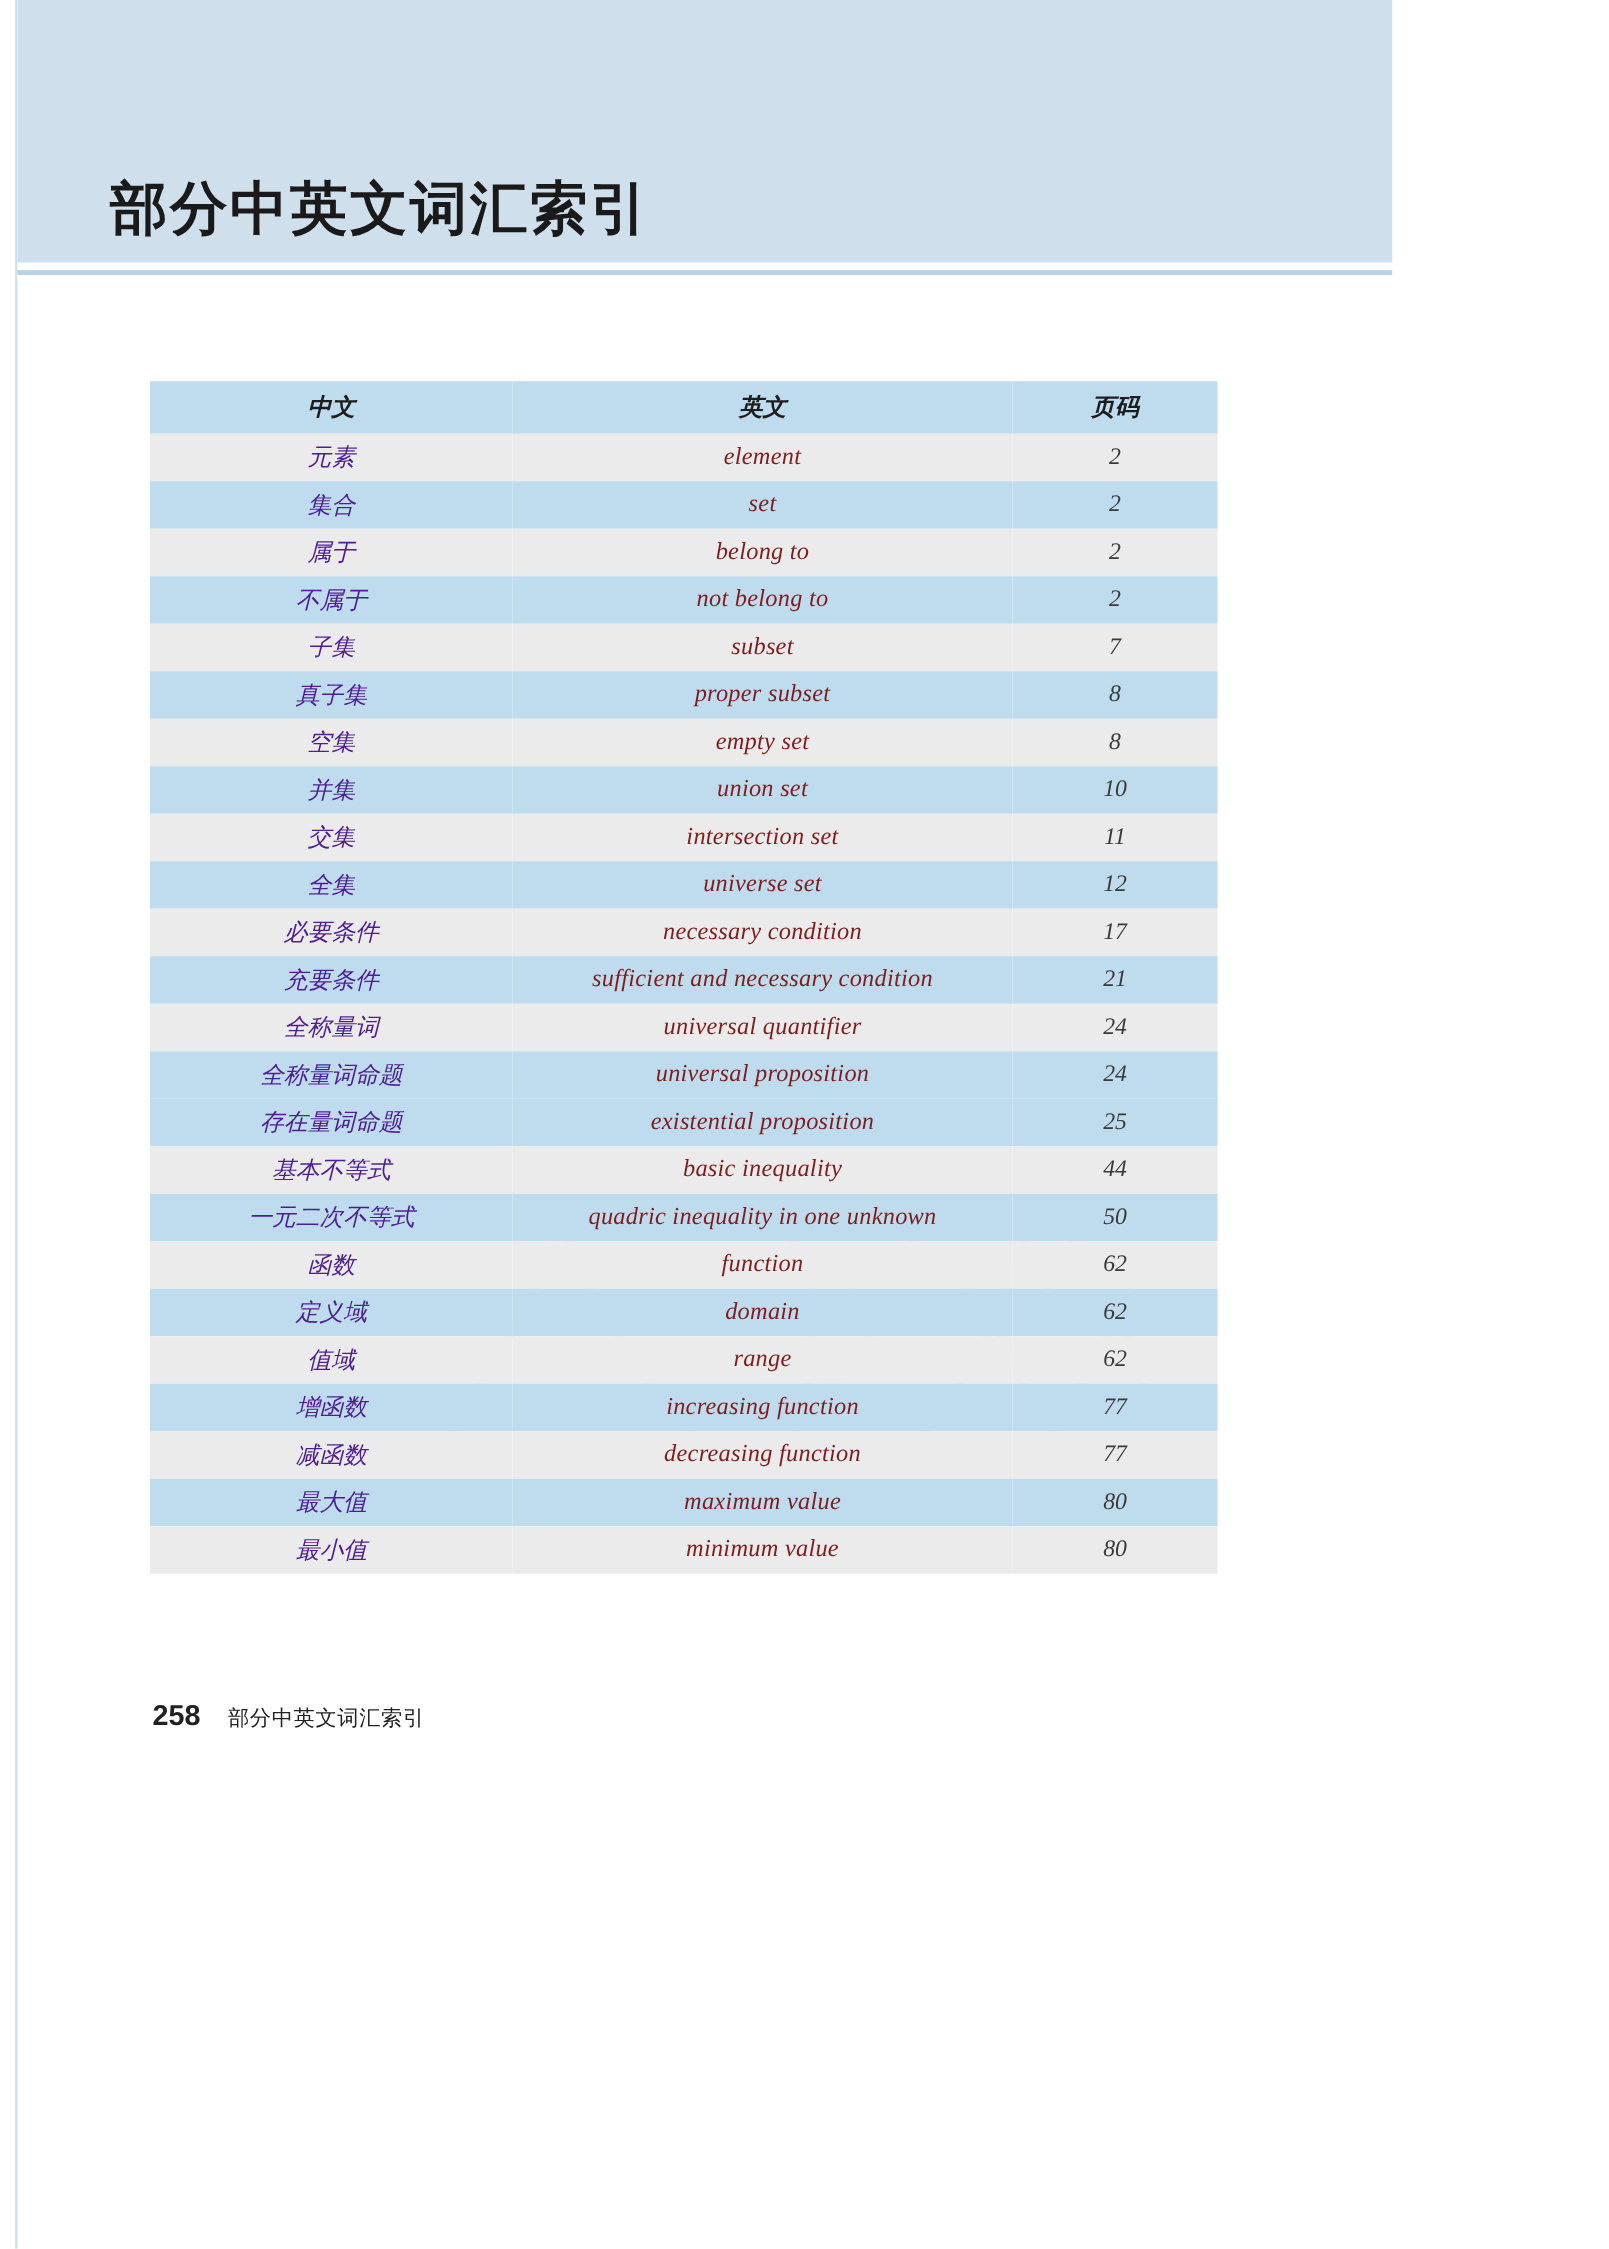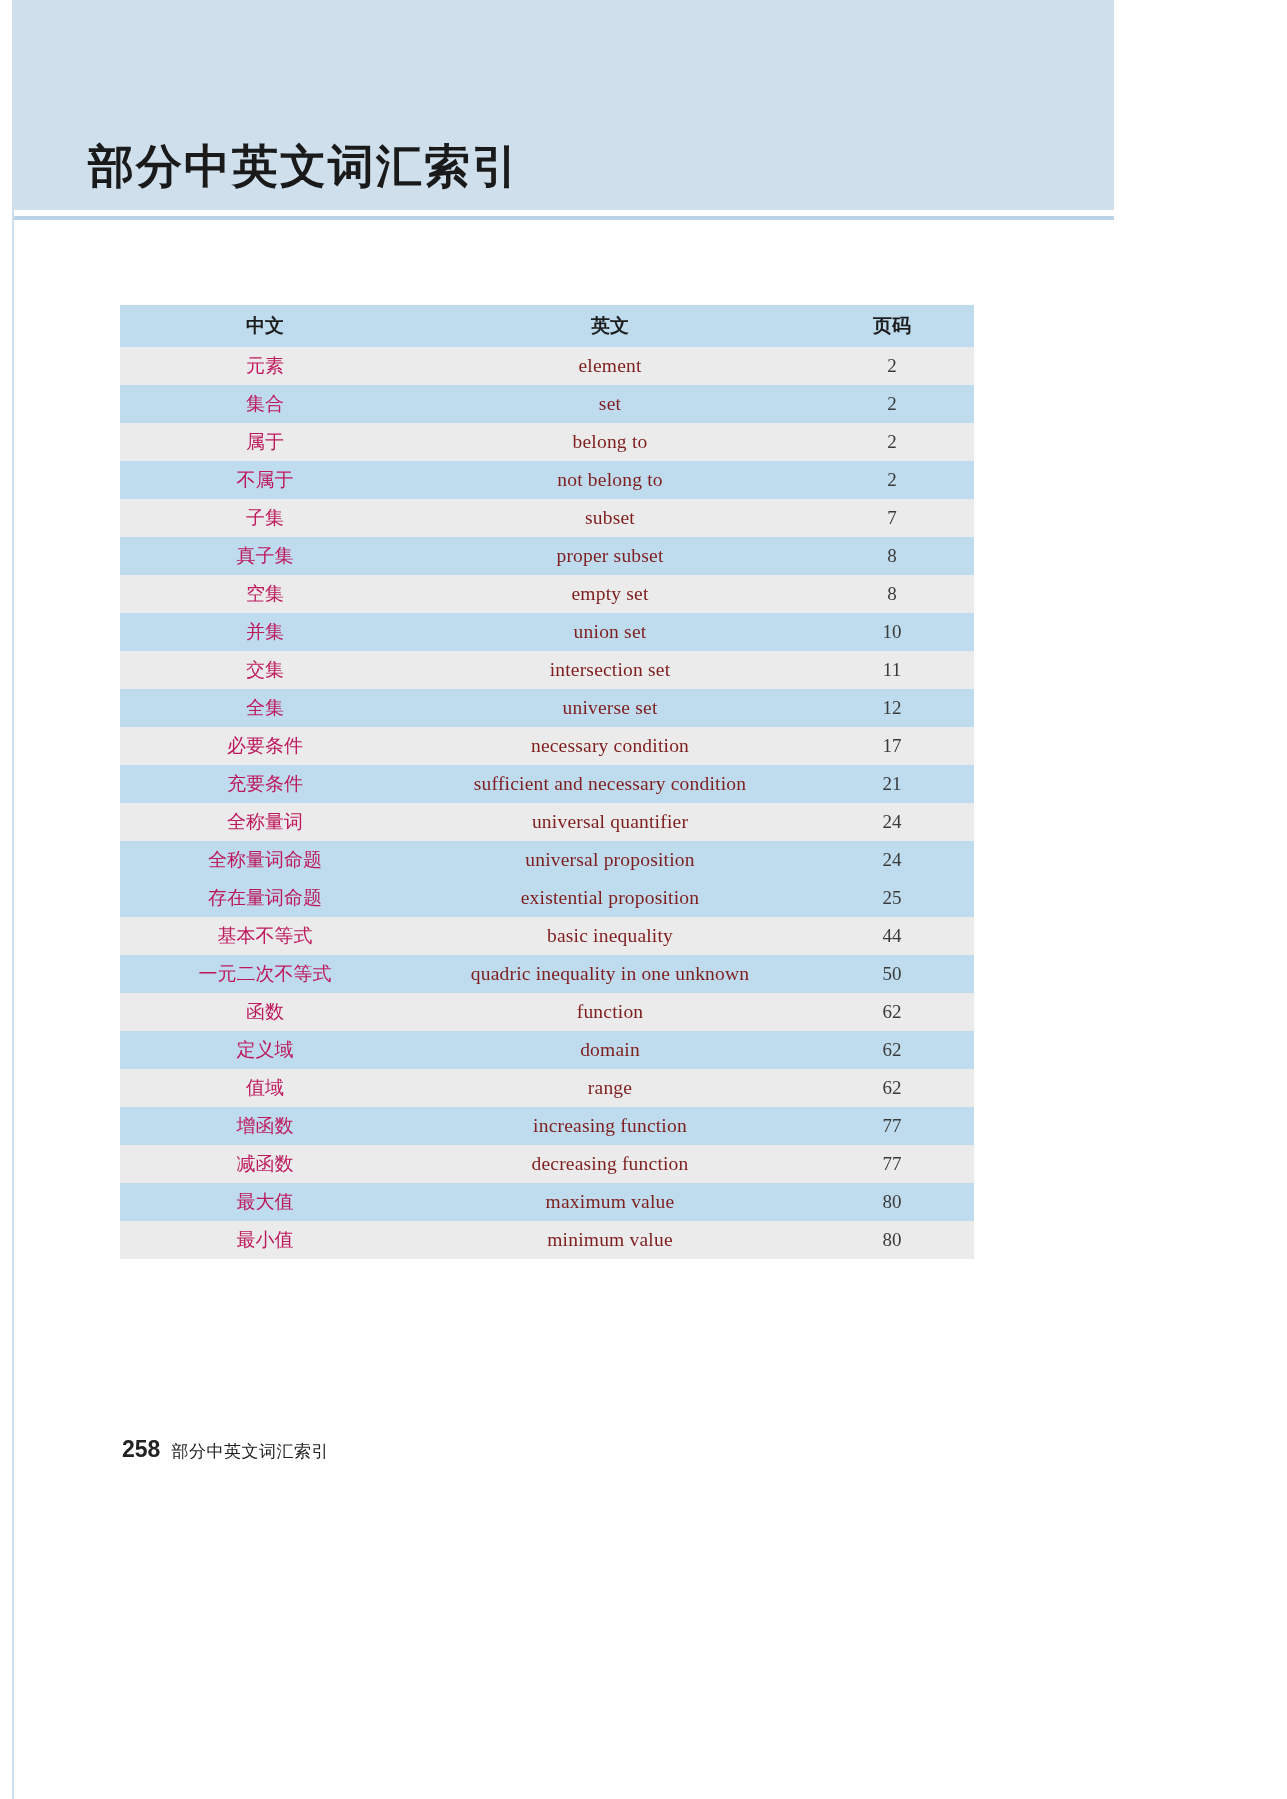--- a/index.html
+++ b/index.html
@@ -97,20 +97,21 @@
     pointer-events: none;
     opacity: 0.5;
   }
 
   
   .vocab-table-wrap {
     position: absolute;
     left: 120px;
     top: 305px;
     width: 932px;
+    font-style: italic;
   }
   table.vocab {
     border-collapse: collapse;
     width: 854px;
     table-layout: fixed;
   }
   table.vocab col.c-cn { width: 290px; }
   table.vocab col.c-en { width: 400px; }
   table.vocab col.c-pg { width: 164px; }
 
@@ -130,44 +131,44 @@
     font-size: 19px;
     color: #2b2b2b;
     text-align: center;
     padding: 0;
     border: none;
     vertical-align: middle;
   }
   table.vocab tbody td.cn {
     font-family: "Liberation Sans", "DejaVu Sans", sans-serif;
     font-size: 19px;
-    color: #be185d;
+    color: #4c1d95;
   }
   table.vocab tbody td.en {
     font-family: "Liberation Serif", "DejaVu Serif", serif;
     font-size: 19.5px;
     color: #7f1d1d;
     letter-spacing: 0.2px;
   }
   table.vocab tbody td.pg {
     font-family: "Liberation Serif", "DejaVu Serif", serif;
     font-size: 19px;
     color: #3a3a3a;
   }
   table.vocab tbody tr.odd td  { background: #ebebeb; }
   table.vocab tbody tr.even td { background: #bfdcee; margin-left: 36px; }
 
   
   .footer {
     position: absolute;
     left: 122px;
-    top: 1436px;
+    top: 1359px;
     display: flex;
     align-items: baseline;
-    gap: 11px;
+    gap: 22px;
     color: #222222;
   }
   .footer .folio {
     font-family: "Liberation Sans", "DejaVu Sans", sans-serif;
     font-size: 23px;
     font-weight: 700;
   }
   .footer .folio-label {
     font-family: "Liberation Sans", "DejaVu Sans", sans-serif;
     font-size: 17px;

